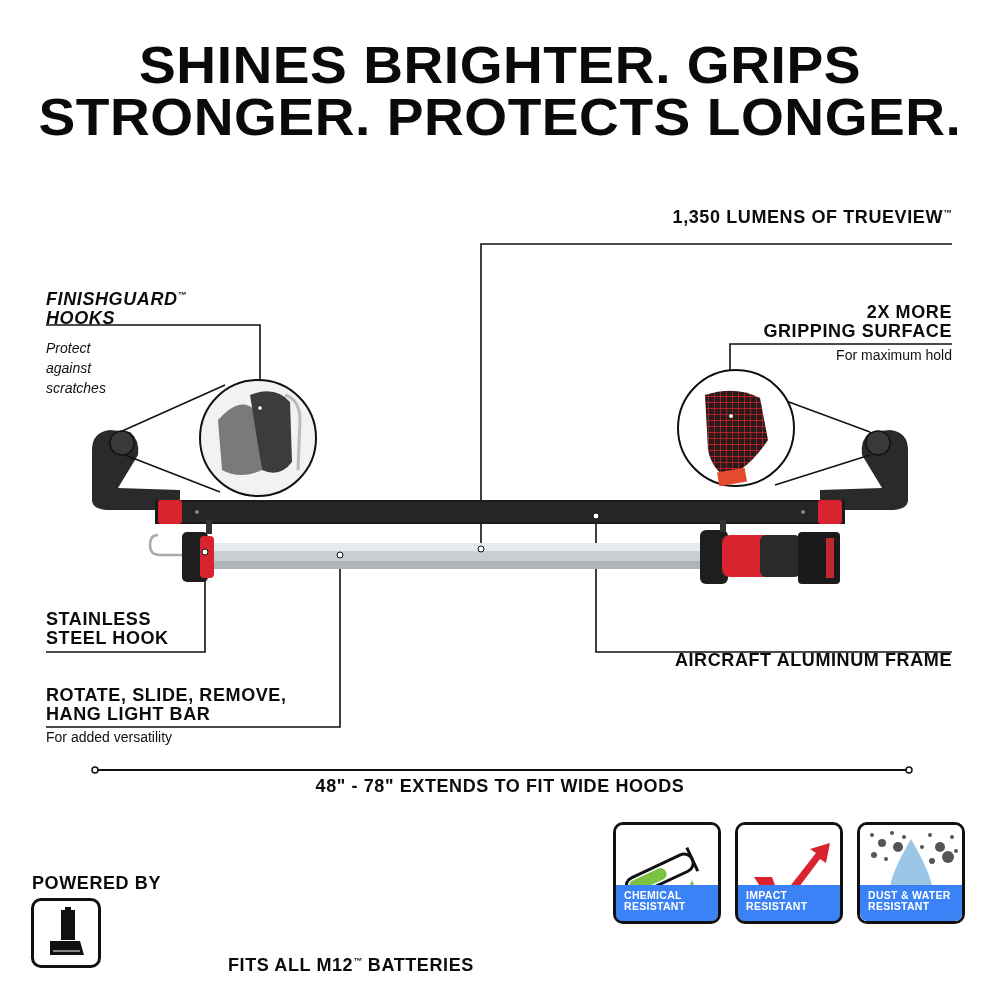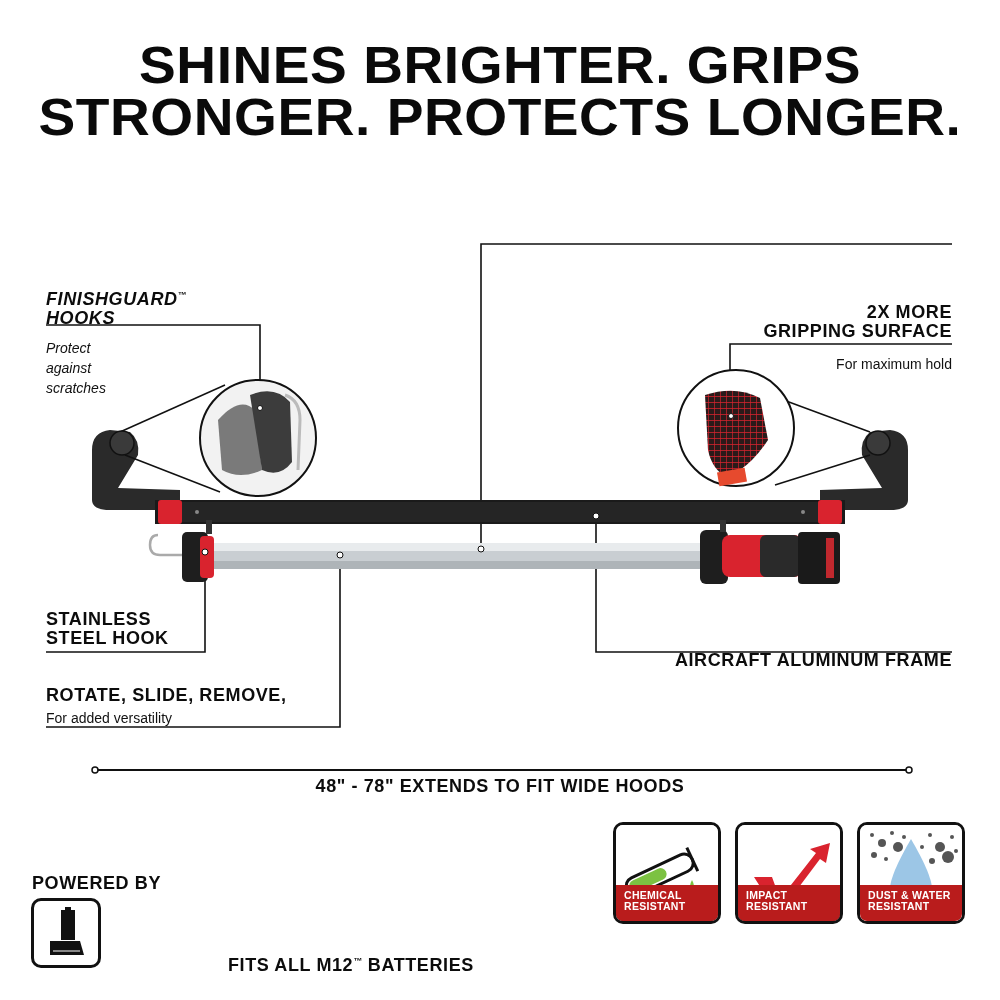--- a/index.html
+++ b/index.html
@@ -7,21 +7,21 @@
   .abs{position:absolute;}
   .headline{left:0;top:40px;width:1000px;text-align:center;font-family:"Liberation Sans",sans-serif;font-weight:900;font-size:51px;line-height:52px;letter-spacing:0.5px;color:#0a0a0a;transform:scaleX(1.08);transform-origin:center top;}
   .headline div{white-space:nowrap;}
   .lbl{font-weight:bold;font-size:18px;line-height:19px;letter-spacing:0.6px;color:#0c0c0c;white-space:nowrap;}
   .sub{font-size:14px;line-height:20px;color:#111;white-space:nowrap;}
   .r{text-align:right;}
   .tm{font-size:9px;vertical-align:super;letter-spacing:0;}
   svg.diagram{position:absolute;left:0;top:0;}
   .icon-card{position:absolute;width:108px;height:102px;border:3px solid #111;border-radius:10px;overflow:hidden;background:#fff;box-sizing:border-box;}
   .icon-card .art{position:absolute;left:0;top:0;width:102px;height:96px;}
-  .icon-card .cap{position:absolute;left:0;bottom:0;width:102px;height:36px;background:#b91c1c;color:#fff;font-weight:bold;font-size:10.5px;line-height:11px;padding:5px 0 0 8px;box-sizing:border-box;letter-spacing:0.3px;}
+  .icon-card .cap{position:absolute;left:0;bottom:0;width:102px;height:36px;background:#3b82f6;color:#fff;font-weight:bold;font-size:10.5px;line-height:11px;padding:5px 0 0 8px;box-sizing:border-box;letter-spacing:0.3px;}
   .battery-card{position:absolute;left:31px;top:898px;width:70px;height:70px;border:3px solid #111;border-radius:10px;box-sizing:border-box;}
 </style>
 </head>
 <body>
 
 <div class="abs headline">
   <div>SHINES BRIGHTER. GRIPS</div>
   <div>STRONGER. PROTECTS LONGER.</div>
 </div>
 
@@ -104,45 +104,47 @@
     <rect x="798" y="532" width="42" height="52" rx="4" fill="#1a1a1a"></rect>
     <rect x="826" y="538" width="8" height="40" fill="#c0282e"></rect>
     <rect x="720" y="520" width="6" height="12" fill="#333"></rect>
     <circle cx="481" cy="549" r="3" fill="#fff" stroke="#111" stroke-width="1"></circle>
     <circle cx="340" cy="555" r="3" fill="#fff" stroke="#111" stroke-width="1"></circle>
     <circle cx="205" cy="552" r="3" fill="#fff" stroke="#111" stroke-width="1"></circle>
   </g>
 </svg>
 
 <div class="abs lbl r" style="right:48px;top:204px;">
+  <div><span>1,350 LUMENS OF TRUEVIEW</span><span class="tm">™</span></div>
 </div>
 
 <div class="abs" style="left:46px;top:286px;font-style:italic;">
   <div class="lbl"><span>FINISHGUARD</span><span class="tm">™</span></div>
   <div class="lbl">HOOKS</div>
   <div class="sub" style="margin-top:10px;">Protect</div>
   <div class="sub">against</div>
   <div class="sub">scratches</div>
 </div>
 
 <div class="abs r" style="right:48px;top:303px;">
   <div class="lbl">2X MORE</div>
   <div class="lbl">GRIPPING SURFACE</div>
-  <div class="sub" style="margin-top:13px;">For maximum hold</div>
+  <div class="sub" style="margin-top:4px;">For maximum hold</div>
 </div>
 
 <div class="abs" style="left:46px;top:610px;">
   <div class="lbl">STAINLESS</div>
   <div class="lbl">STEEL HOOK</div>
 </div>
 
 <div class="abs lbl r" style="right:48px;top:651px;">AIRCRAFT ALUMINUM FRAME</div>
 
 <div class="abs" style="left:46px;top:686px;">
   <div class="lbl">ROTATE, SLIDE, REMOVE,</div>
+  <div class="lbl">HANG LIGHT BAR</div>
   <div class="sub" style="margin-top:3px;">For added versatility</div>
 </div>
 
 <div class="abs lbl" style="left:0;width:1000px;text-align:center;top:777px;">48" - 78" EXTENDS TO FIT WIDE HOODS</div>
 
 <div class="abs lbl" style="left:32px;top:874px;">POWERED BY</div>
 <div class="battery-card">
   <svg width="64" height="64" viewBox="0 0 64 64">
     <rect x="27" y="9" width="14" height="30" fill="#111"></rect>
     <rect x="31" y="6" width="6" height="4" fill="#111"></rect>

